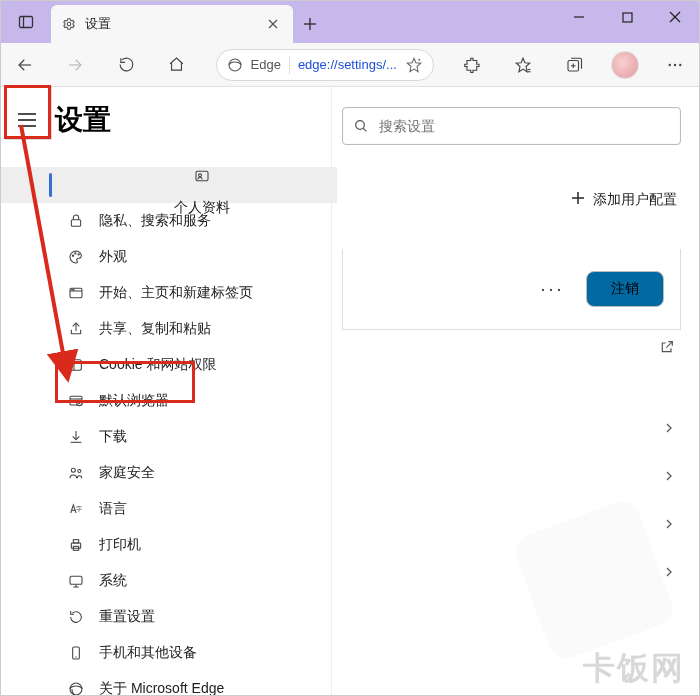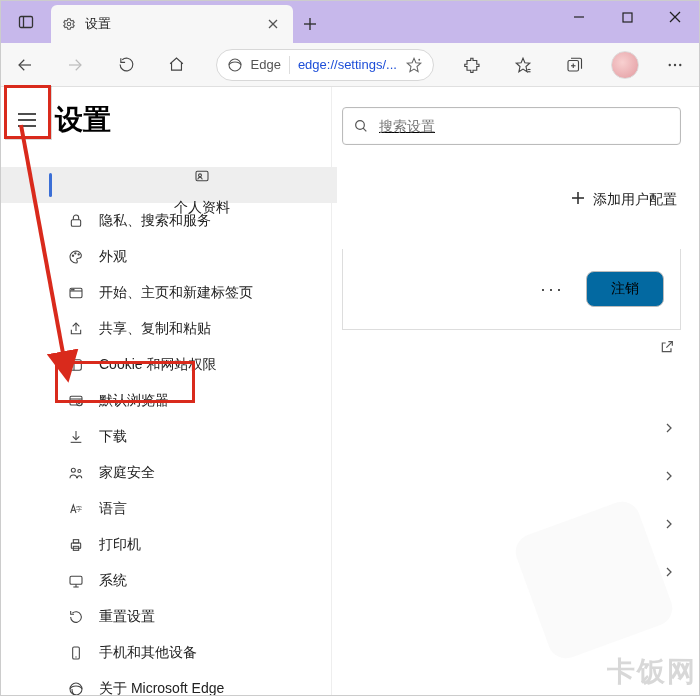--- a/index.html
+++ b/index.html
@@ -41,31 +41,31 @@
 
   .menu { margin-top:8px; }
   .menu-item { height:36px; display:flex; align-items:center; padding-left:66px; gap:14px; font-size:14px; color:#222; position:relative; }
   .menu-item span.label { margin-left:0; }
   .menu-item.active { background:#eee;flex-direction:column; }
   .menu-item.active::before { content:""; position:absolute; left:48px; top:6px; bottom:6px; width:3px; background:#3b6fd6; border-radius:2px; }
   .mi-ico { width:18px; height:18px; display:flex; align-items:center; justify-content:center; color:#444; flex-shrink:0; }
 
   .main { flex:1; padding:20px 18px 0 10px; border-left:1px solid #eee; margin-left:-6px; }
   .search { height:38px; border:1px solid #bbb; border-radius:4px; display:flex; align-items:center; padding:0 10px; gap:10px; font-size:14px; color:#333; margin:0 0 46px 0; box-shadow: inset 0 0 0 1px rgba(0,0,0,.02); }
-  .search input { border:none; outline:none; flex:1; font-size:14px; background:transparent;text-decoration:underline; }
+  .search input { border:none; outline:none; flex:1; font-size:14px; background:transparent; }
   .add-row { display:flex; justify-content:flex-end; align-items:flex-start; gap:8px; font-size:14px; color:#222; margin-bottom:40px; padding-right:4px;}
   .card-row { border:1px solid #ddd; border-top:none; padding:22px 16px; display:flex; align-items:center; justify-content:flex-end; gap:14px; }
   .dots { font-size:18px; letter-spacing:2px; color:#333; padding:4px 8px;}
   .logout-btn { border:1px solid #bbb; background:#0369a1; padding:8px 24px; font-size:14px; border-radius:8px; }
 
   .chev-list { margin-top:40px; }
   .chev-row { height:48px; display:flex; align-items:center; justify-content:flex-end; padding-right:6px; color:#555; }
   .ext-ico { height:34px; display:flex; align-items:center; justify-content:flex-end; padding-right:6px; margin-bottom:8px;}
 
-  .watermark { position:absolute; right:2px; bottom:4px; font-size:28px; color:#d8d8d8; font-weight:600; letter-spacing:2px; pointer-events:none;font-family:Liberation Mono, monospace;}
+  .watermark { position:absolute; right:14px; bottom:4px; font-size:32px; color:#d8d8d8; font-weight:600; letter-spacing:2px; pointer-events:none;font-family:Liberation Mono, monospace;}
   .watermark-shape { position:absolute; right:40px; bottom:50px; width:130px; height:130px; background:#f5f5f5; transform:rotate(-20deg); border-radius:18px; opacity:.45; pointer-events:none;}
   svg { display:block; }
 </style>
 </head>
 <body>
 
 <div class="titlebar">
   <div class="titlebar-left">
     <svg width="16" height="16" viewBox="0 0 16 16" fill="none" stroke="#333" stroke-width="1.3">
         <rect x="1.5" y="2.5" width="13" height="11" rx="1.5"></rect>

